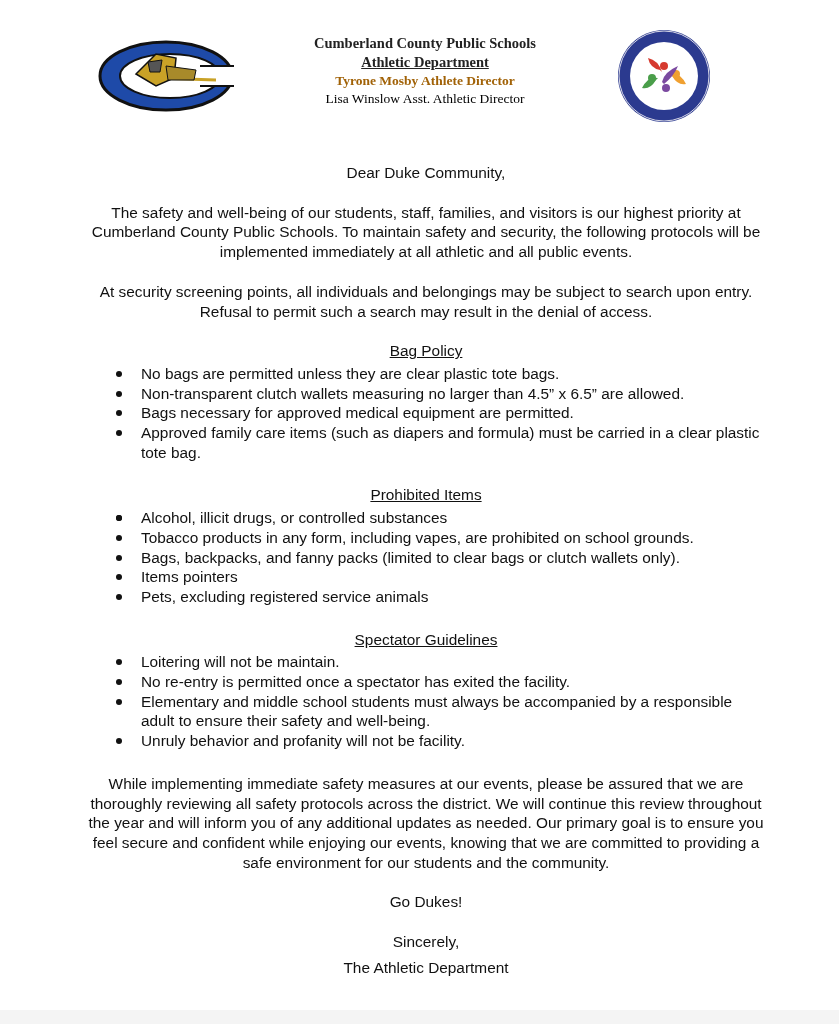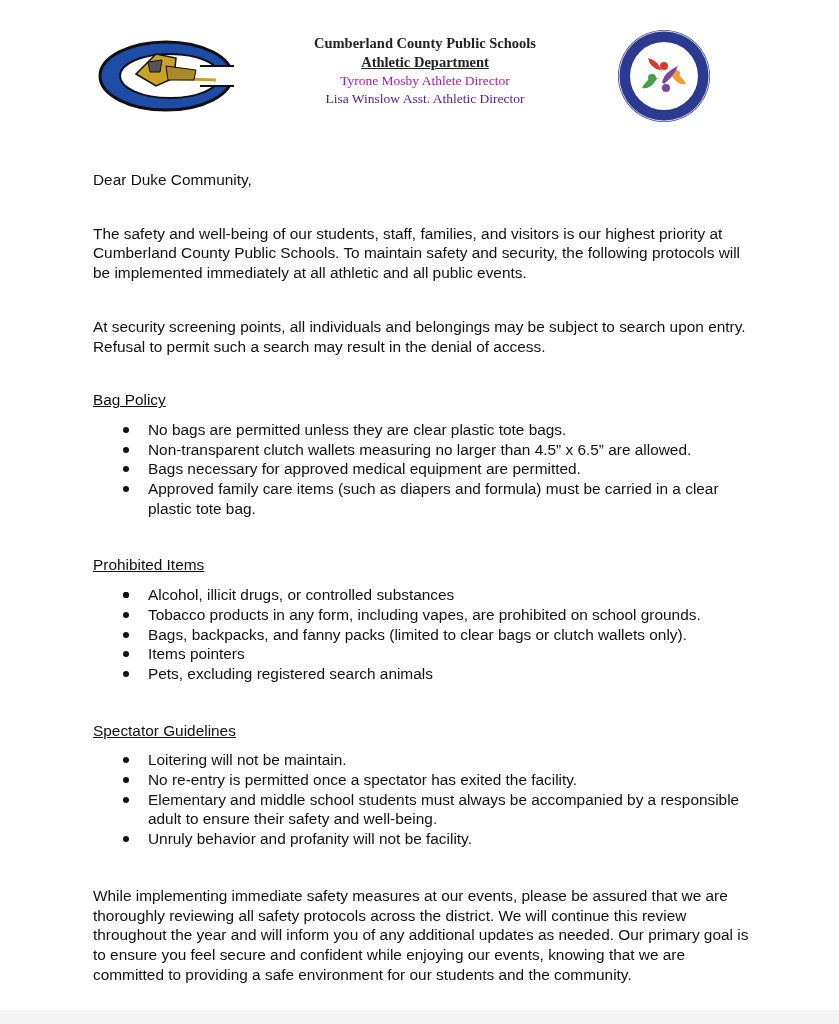--- a/index.html
+++ b/index.html
@@ -9,28 +9,28 @@
     }
     .header { position: absolute; left: 0; top: 0; width: 779px; height: 140px; }
     .logo-left { position: absolute; left: 96px; top: 36px; width: 140px; height: 80px; }
     .logo-right { position: absolute; left: 614px; top: 28px; width: 100px; height: 96px; }
     .letterhead {
       position: absolute; left: 260px; top: 34px; width: 330px; text-align: center;
       font-family: "Liberation Serif", "DejaVu Serif", serif; color: #222;
     }
     .letterhead .l1 { font-size: 14.5px; font-weight: bold; line-height: 19px; }
     .letterhead .l2 { font-size: 14.5px; font-weight: bold; line-height: 19px; text-decoration: underline; }
-    .letterhead .l3 { font-size: 13.5px; line-height: 18px; color: #a21caf; }
-    .letterhead .l4 { font-size: 13.5px; line-height: 18px; color: #4c1d95; }
+    .letterhead .l3 { font-size: 13.5px; line-height: 18px; color: #a16207; font-weight: bold; }
+    .letterhead .l4 { font-size: 13.5px; line-height: 18px; color: #000000; }
 
     .body { position: absolute; left: 86px; top: 163px; width: 680px; font-size: 15.4px; line-height: 19.7px; color: #111; }
-    .body p { margin: 7px; }
+    .body p { margin: 0; text-align: center; }
     .gap1 { height: 20px; }
     .section-title { text-decoration: underline; }
-    ul.bullets { list-style: none; margin: 10px; padding: 0; }
+    ul.bullets { list-style: none; margin: 3px; padding: 0; }
     ul.bullets li { position: relative; padding-left: 52px; }
     ul.bullets li .dot {
       position: absolute; left: 27px; top: 7px; width: 6px; height: 6px; border-radius: 50%; background: #111;
     }
     .bottom-bar { position: absolute; left: 0; top: 1010px; width: 839px; height: 14px; background: #f4f4f4; }
   </style>
 </head>
 <body>
 
 <div class="header">
@@ -88,21 +88,21 @@
   </ul>
   <div class="gap1"></div>
 
   <p class="section-title">Prohibited Items</p>
   <ul class="bullets">
     <li><span class="dot"></span></li>
     <li><span class="dot"></span><span>Alcohol, illicit drugs, or controlled substances</span></li>
     <li><span class="dot"></span><span>Tobacco products in any form, including vapes, are prohibited on school grounds.</span></li>
     <li><span class="dot"></span><span>Bags, backpacks, and fanny packs (limited to clear bags or clutch wallets only).</span></li>
     <li><span class="dot"></span><span>Items pointers</span></li>
-    <li><span class="dot"></span><span>Pets, excluding registered search animals</span></li>
+    <li><span class="dot"></span><span>Pets, excluding registered service animals</span></li>
   </ul>
   <div class="gap1"></div>
 
   <p class="section-title">Spectator Guidelines</p>
   <ul class="bullets">
     <li><span class="dot"></span><span>Loitering will not be maintain.</span></li>
     <li><span class="dot"></span><span>No re-entry is permitted once a spectator has exited the facility.</span></li>
     <li><span class="dot"></span><span>Elementary and middle school students must always be accompanied by a responsible adult to ensure their safety and well-being.</span></li>
     <li><span class="dot"></span><span>Unruly behavior and profanity will not be facility.</span></li>
   </ul>

